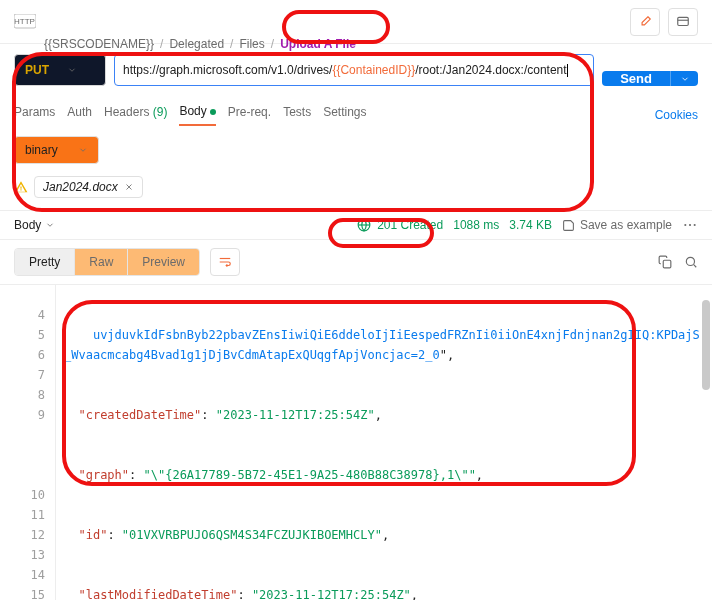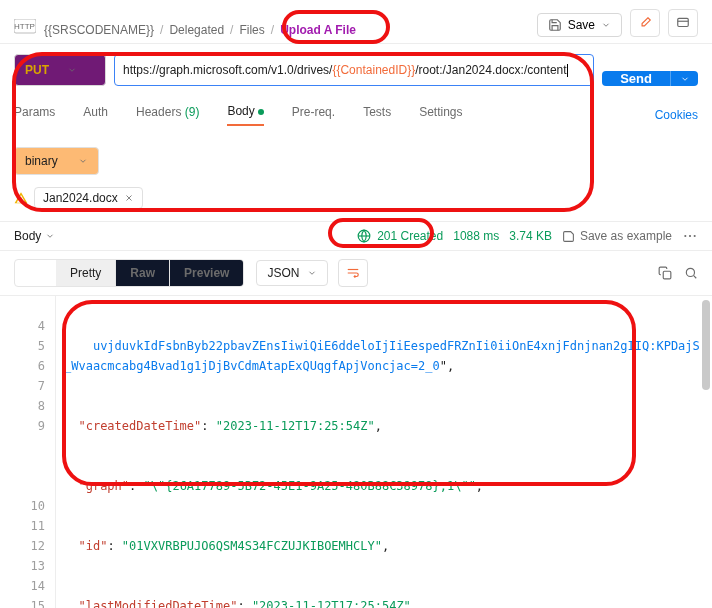--- a/index.html
+++ b/index.html
@@ -1,71 +1,71 @@
 <!DOCTYPE html>
 <html><head>
 <meta charset="utf-8">
 <style>
   * { box-sizing: border-box; margin: 0; padding: 0; }
   body { font-family: -apple-system, BlinkMacSystemFont, "Segoe UI", sans-serif; font-size: 12px; color: #212121; background: #fff; width: 712px; height: 608px; overflow: hidden; position: relative; }
 
   
-  .topbar { display: flex; align-items: flex-end; padding: 6px 14px 6px 14px; gap: 8px; border-bottom: 1px solid #ededed; height: 44px; }
+  .topbar { display: flex; align-items: center; padding: 6px 14px 6px 14px; gap: 8px; border-bottom: 1px solid #ededed; height: 44px; }
   .http-icon { width: 22px; height: 20px; color: #6b6b6b; display:flex; align-items:center; justify-content:center;}
   .breadcrumb { display: flex; align-items: center; gap: 6px; font-size: 12px; color: #6b6b6b; margin-top: 44px; }
   .breadcrumb .sep { color: #aaa; }
   .breadcrumb-last { color: #a21caf; font-weight: 600; }
   .spacer { flex: 1; }
   .save-btn { display: flex; align-items: center; gap: 6px; border: 1px solid #d8d8d8; border-radius: 4px; padding: 4px 10px; font-size: 12px; background:#fff;}
   .save-caret { color:#6b6b6b; }
   .icon-btn { width: 30px; height: 28px; border:1px solid #e0e0e0; border-radius:4px; display:flex; align-items:center; justify-content:center; background:#fff;}
   .icon-btn.orange svg { stroke:#f26b3a; }
 
   
   .req-area { padding: 10px 14px 4px 14px; position: relative; }
   .req-row { display:flex; gap:8px; align-items:stretch; }
-  .method-sel { border:1px solid #d8d8d8; border-radius:4px; display:flex; align-items:center; padding:0 10px; gap:18px; min-width:92px; background:#701a75;}
+  .method-sel { border:1px solid #d8d8d8; border-radius:4px; display:flex; align-items:center; padding:0 10px; gap:18px; min-width:92px; background:#0f172a;}
   .method-sel span.m { color:#d9a400; font-weight:600; font-size:12px;}
   .url-box { flex:1; border:1px solid #3b82f6; border-radius:4px; background:#fff; padding:6px 8px; display:flex; flex-wrap:wrap; align-items:center; font-size:12px; line-height:1.5;}
   .url-box .var { color:#f26b3a; }
   .url-box .static { color:#212121; }
   .url-caret { display:inline-block; width:1px; height:13px; background:#000; vertical-align:middle;}
   .send-group { display:flex;margin-top:17px; }
   .send-btn { background:#097bed; color:#fff; font-weight:600; font-size:13px; border:none; border-radius:4px 0 0 4px; padding:0 18px;}
   .send-caret-btn { background:#097bed; color:#fff; border:none; border-left:1px solid rgba(255,255,255,0.3); border-radius:0 4px 4px 0; width:28px; display:flex; align-items:center; justify-content:center;}
 
   
-  .tabs-row { display:flex; gap:28px; padding: 14px 14px 0 14px; font-size:12px; color:#6b6b6b; align-items:center;}
+  .tabs-row { display:flex; gap:12px; padding: 14px 14px 0 14px; font-size:12px; color:#6b6b6b; align-items:center;}
   .tabs-row .tab { padding-bottom:6px; cursor:pointer;}
   .tabs-row .tab.active { color:#212121; border-bottom:2px solid #f26b3a; font-weight:500;}
   .tabs-row .count { color:#0a9b5a; }
   .tabs-row .dot { display:inline-block; width:6px; height:6px; border-radius:50%; background:#0a9b5a; margin-left:3px; vertical-align:middle;}
   .tabs-row .cookies { margin-left:auto; color:#097bed; font-weight:500;}
 
   
   .body-type-row { padding: 10px 14px; }
-  .binary-sel { display:inline-flex; align-items:center; gap:20px; border:1px solid #e0e0e0; background:#fdba74; border-radius:4px; padding:6px 10px; font-size:12px;margin-top:11px;}
+  .binary-sel { display:inline-flex; align-items:center; gap:20px; border:1px solid #e0e0e0; background:#f97316; border-radius:4px; padding:6px 10px; font-size:12px;}
 
   
   .file-row { padding: 2px 14px 12px 14px; display:flex; align-items:center; gap:6px;}
   .warn-icon { color:#d9a400; }
-  .file-chip { border:1px solid #e0e0e0; border-radius:4px; padding:3px 8px; font-size:12px; display:flex; align-items:center; gap:6px;}
+  .file-chip { border:1px solid #e0e0e0; border-radius:4px; padding:3px 8px; font-size:12px; display:flex; align-items:center; gap:6px;font-style:italic;}
 
   
   .resp-hdr { display:flex; align-items:center; padding:6px 14px; gap:10px; border-top:1px solid #ededed; font-size:12px; color:#6b6b6b;}
   .resp-hdr .body-sel { display:flex; align-items:center; gap:4px; color:#212121;}
   .status-chunk { display:flex; align-items:center; gap:6px; }
   .status-txt { color:#0a9b5a; font-weight:500;}
   .stat-val { color:#0a9b5a; }
   .save-example { display:flex; align-items:center; gap:5px; }
 
   
   .view-row { display:flex; align-items:center; padding:8px 14px; gap:0; border-top:1px solid #ededed;}
-  .view-group { display:flex; border-radius:4px; overflow:hidden; border:1px solid #e5e5e5;padding-left:41px;}
-  .view-tab { padding:6px 14px; font-size:12px; background:#0f172a; color:#6b6b6b; border-right:1px solid #e5e5e5;font-weight:bold;}
+  .view-group { display:flex; border-radius:4px; overflow:hidden; border:1px solid #e5e5e5;}
+  .view-tab { padding:6px 14px; font-size:12px; background:#fdba74; color:#6b6b6b; border-right:1px solid #e5e5e5;}
   .view-tab:last-child { border-right:none;}
   .view-tab.active { background:#efefef; color:#212121; font-weight:500;}
   .json-sel { margin-left:12px; border:1px solid #e0e0e0; border-radius:4px; padding:5px 10px; display:flex; gap:8px; align-items:center; font-size:12px;}
   .wrap-btn { margin-left:10px; width:30px; height:28px; border:1px solid #e0e0e0; border-radius:4px; display:flex; align-items:center; justify-content:center;}
   .wrap-btn svg { stroke:#f26b3a;}
   .right-icons { margin-left:auto; display:flex; gap:12px;}
 
   
   .code-pane { display:flex; font-family: Menlo, Consolas, monospace; font-size:12px; line-height:20px; border-top:1px solid #ededed; height:316px; overflow:hidden;}
   .gutter { width:56px; text-align:right; padding:0 10px 0 0; color:#9e9e9e; user-select:none; border-right:1px solid #ededed;}
@@ -107,33 +107,20 @@
   <div class="breadcrumb">
     <span>{{SRSCODENAME}}</span>
     <span class="sep">/</span>
     <span>Delegated</span>
     <span class="sep">/</span>
     <span>Files</span>
     <span class="sep">/</span>
     <span class="breadcrumb-last">Upload A File</span>
   </div>
   <div class="spacer"></div>
-  <button class="save-btn">
-    <svg width="14" height="14" viewBox="0 0 24 24" fill="none" stroke="#6b6b6b" stroke-width="2">
-        <path d="M19 21H5a2 2 0 0 1-2-2V5a2 2 0 0 1 2-2h11l5 5v11a2 2 0 0 1-2 2z"></path>
-        <polyline points="17 21 17 13 7 13 7 21"></polyline>
-        <polyline points="7 3 7 8 15 8"></polyline>
-      </svg>
-    <span>Save</span>
-    <span class="save-caret">
-      <svg width="10" height="10" viewBox="0 0 24 24" fill="none" stroke="#6b6b6b" stroke-width="2">
-          <polyline points="6 9 12 15 18 9"></polyline>
-        </svg>
-    </span>
-  </button>
   <button class="icon-btn orange">
     <svg width="14" height="14" viewBox="0 0 24 24" fill="none" stroke="#f26b3a" stroke-width="2">
         <path d="M17 3l4 4-10 10H7v-4L17 3z"></path>
       </svg>
   </button>
   <button class="icon-btn">
     <svg width="14" height="14" viewBox="0 0 24 24" fill="none" stroke="#6b6b6b" stroke-width="2">
         <rect x="3" y="4" width="18" height="14" rx="2"></rect>
         <line x1="3" y1="9" x2="21" y2="9"></line>
       </svg>
@@ -234,26 +221,20 @@
       </svg>
   </span>
 </div>
 
 <div class="view-row">
   <div class="view-group">
     <span class="view-tab active">Pretty</span>
     <span class="view-tab">Raw</span>
     <span class="view-tab">Preview</span>
   </div>
-  <div class="json-sel">
-    <span>JSON</span>
-    <svg width="10" height="10" viewBox="0 0 24 24" fill="none" stroke="#6b6b6b" stroke-width="2">
-        <polyline points="6 9 12 15 18 9"></polyline>
-      </svg>
-  </div>
   <div class="wrap-btn">
     <svg width="14" height="14" viewBox="0 0 24 24" fill="none" stroke="#f26b3a" stroke-width="2">
         <line x1="3" y1="6" x2="21" y2="6"></line>
         <path d="M3 12h15a3 3 0 0 1 0 6h-4"></path>
         <polyline points="16 16 14 18 16 20"></polyline>
       </svg>
   </div>
   <div class="right-icons">
     <span>
         <svg width="14" height="14" viewBox="0 0 24 24" fill="none" stroke="#6b6b6b" stroke-width="2">

